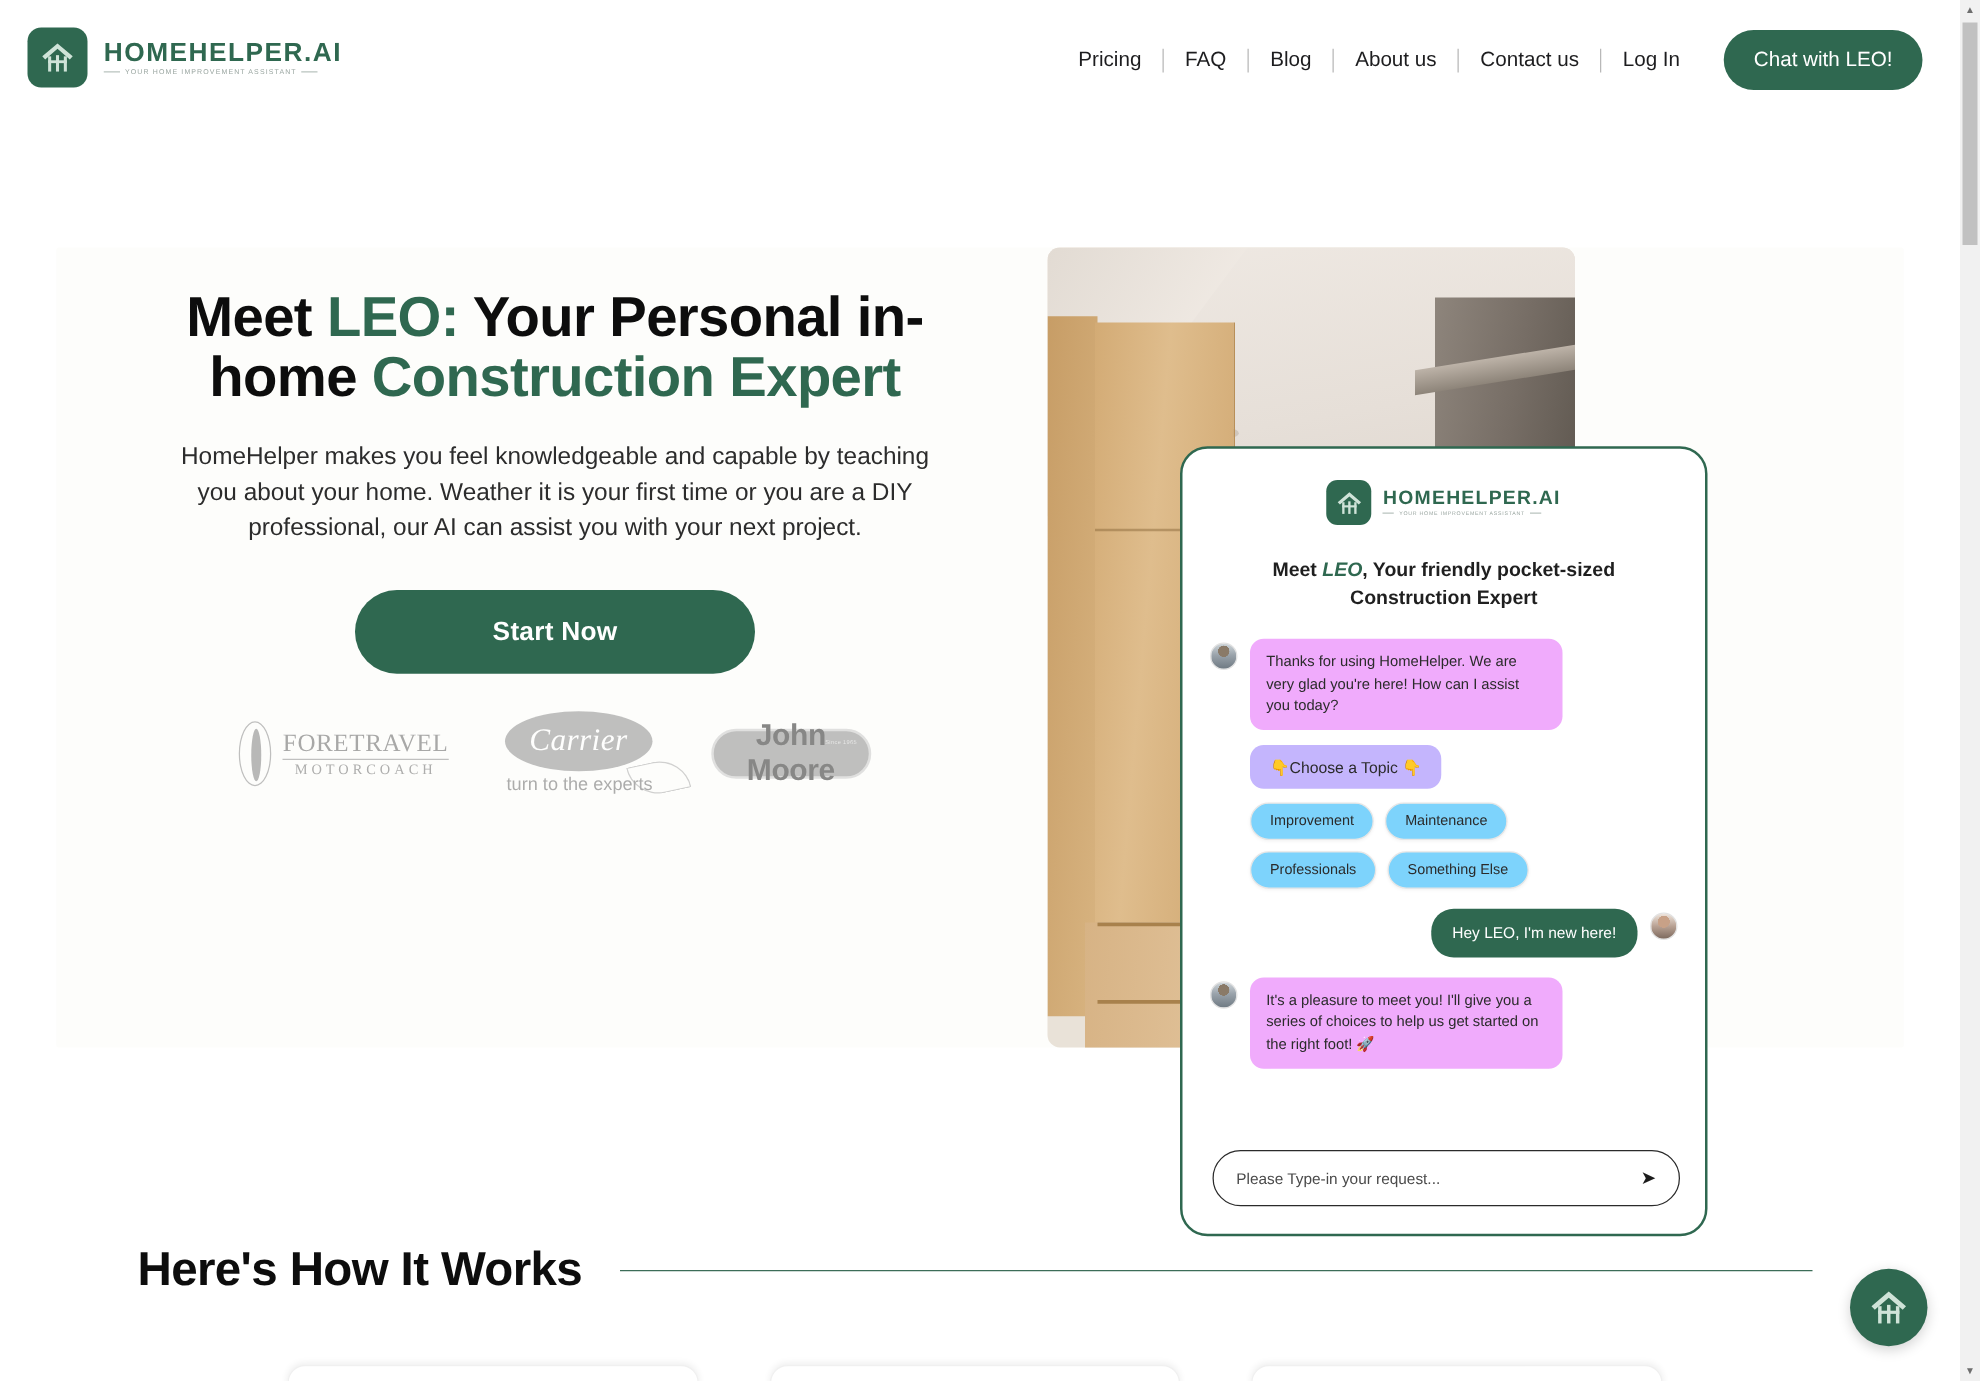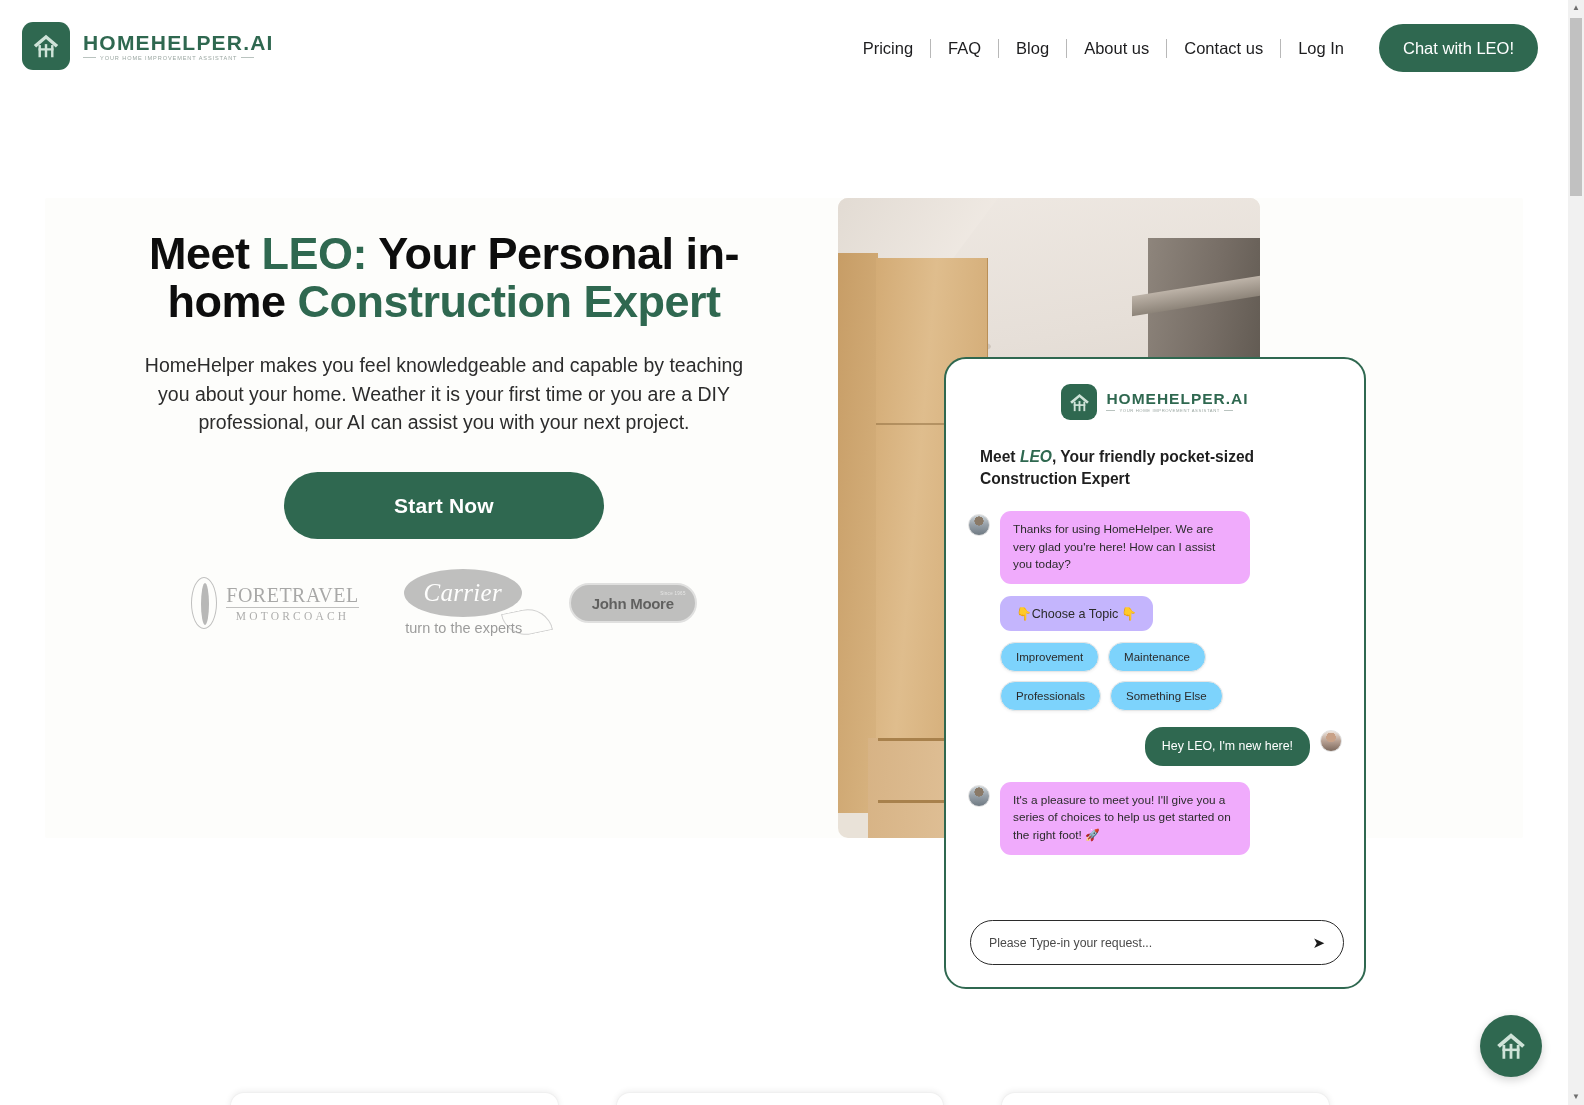--- a/index.html
+++ b/index.html
@@ -154,39 +154,39 @@
     width: 118px; height: 48px; border-radius: 50%;
     background: #9a9a9a;
     display: flex; align-items: center; justify-content: center;
   }
   .cr-ellipse span {
     font-family: "Liberation Serif", serif; font-style: italic;
     font-size: 25px; color: #ffffff; letter-spacing: 0.3px;
   }
   .cr-tag {
     position: absolute; left: 0; top: 53px; width: 150px;
-    font-size: 14.5px; color: #0f766e; white-space: nowrap;
+    font-size: 14.5px; color: #3b82f6; white-space: nowrap;
   }
   .cr-leaf {
     position: absolute; right: -12px; top: 42px;
     width: 48px; height: 26px;
     border: 1.4px solid #b5b5b5;
     border-radius: 0 26px 0 26px;
     transform: rotate(-12deg);
   }
 
   
   .logo-johnmoore {
     width: 128px; height: 40px; border-radius: 20px;
     background: #9a9a9a;
     border: 2px solid #cfcfcf;
     display: flex; align-items: center; justify-content: center;
     position: relative;
   }
-  .jm-text { font-size: 15px; font-weight: 700; color: #000000; letter-spacing: -0.3px; }
+  .jm-text { font-size: 24px; font-weight: 700; color: #404040; letter-spacing: -0.3px; }
   .jm-since { position: absolute; right: 9px; top: 6px; font-size: 4.5px; color: #dcdcdc; letter-spacing: .3px;}
 
   
   .photo {
     position: absolute; left: 838px; top: 198px;
     width: 422px; height: 640px;
     border-radius: 10px;
     overflow: hidden;
     background: #e9e2d8;
   }
@@ -288,20 +288,21 @@
     display: flex; align-items: center; justify-content: center; gap: 9px;
     margin-top: 25px;
   }
   .chat-logo .brand-mark { width: 36px; height: 36px; border-radius: 9px; }
   .chat-logo .brand-name { font-size: 15.5px; letter-spacing: 1px; }
   .chat-logo .brand-tag { font-size: 4.2px; letter-spacing: .6px; }
   .chat-logo .brand-tag::before, .chat-logo .brand-tag::after { width: 9px; }
 
   .chat-headline {
     margin: 26px 34px 0;
+    text-align: center;
     font-size: 15.6px; font-weight: 700; color: #1f1f1f; line-height: 1.38;
   }
   .chat-headline em { color: #2f6850; font-style: italic; }
 
   .chat-body { position: relative; margin-top: 22px; padding: 0 22px; }
 
   .msg-row { display: flex; align-items: flex-start; gap: 10px; margin-bottom: 9px; }
   .msg-row.right { justify-content: flex-end; }
   .avatar {
     width: 22px; height: 22px; border-radius: 50%;
@@ -539,20 +540,24 @@
         <div class="bubble">It's a pleasure to meet you! I'll give you a series of choices to help us get started on the right foot! 🚀</div>
       </div>
     </div>
 
     <div class="chat-input-wrap">
       <input class="chat-input" type="text" placeholder="Please Type-in your request..." style="">
       <span class="send-icon">➤</span>
     </div>
   </div>
 
+  <div class="hiw">
+    <div class="hiw-title">Here's How It Works</div>
+    <div class="hiw-rule"></div>
+  </div>
 
   <div class="cards-peek">
     <div class="card-peek"></div>
     <div class="card-peek"></div>
     <div class="card-peek"></div>
   </div>
 
   <div class="fab">
     <svg width="34" height="34" viewBox="0 0 32 32" aria-hidden="true">
       <path d="M16 4 L29 15 L26.5 17.6 L16 8.6 L5.5 17.6 L3 15 Z" fill="#cfe3d8"></path>

